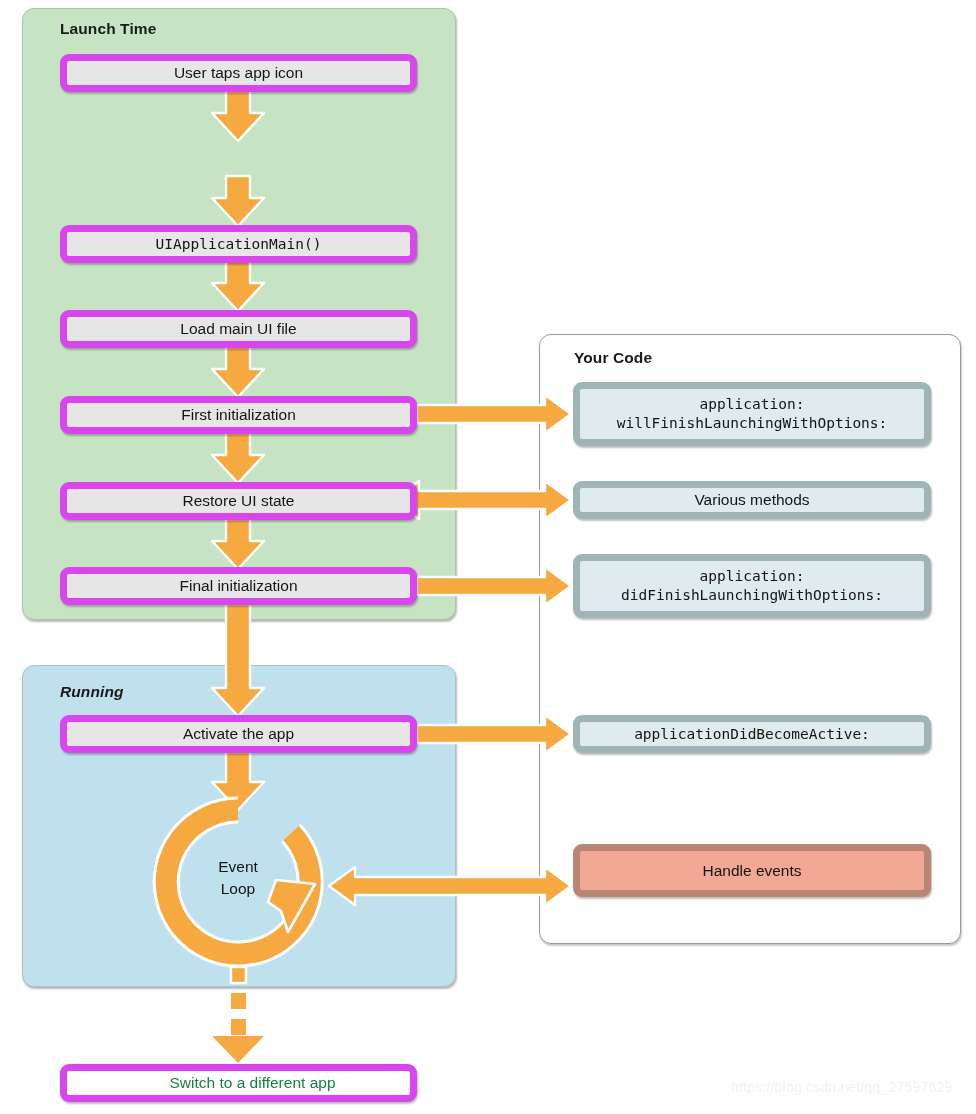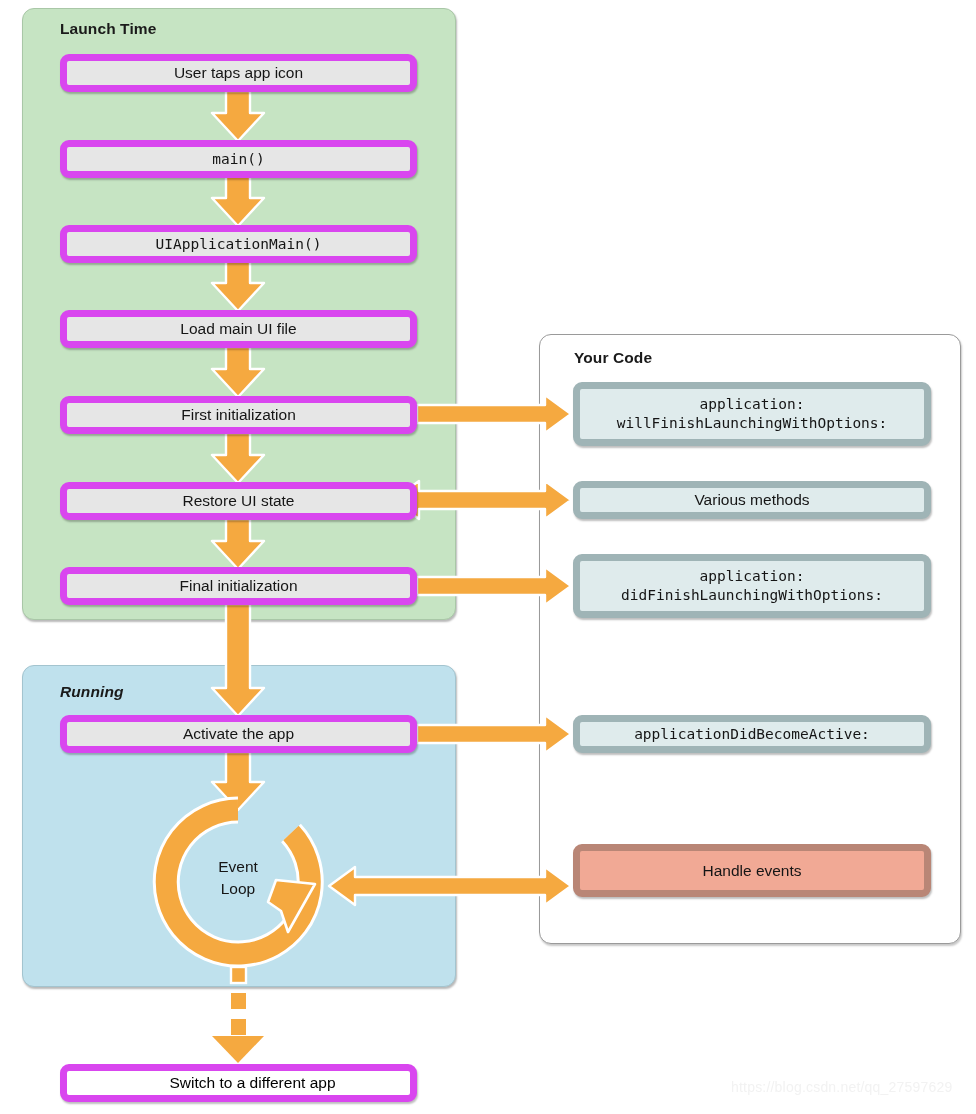--- a/index.html
+++ b/index.html
@@ -38,21 +38,21 @@
   
   .nodebox{
     position:absolute;box-sizing:border-box;border-radius:9px;
     display:flex;align-items:center;justify-content:center;
     text-align:center;line-height:1.28;
     border:7px solid #d946ef;
     box-shadow:1px 2px 2px rgba(0,0,0,.26);
     z-index:6;
   }
   .gray{background:#e6e6e6;color:#151515;font-size:15.5px;}
-  .white{background:#ffffff;color:#000000;font-size:15.5px;padding-left:28px;}
+  .white{background:#ffffff;color:#15803d;font-size:15.5px;padding-left:28px;}
   .teal{background:#dfebec;color:#151515;border-color:#9fb4b6;}
   .salmon{background:#f1a995;color:#151515;border-color:#b98676;font-size:15.5px;}
   .mono{font-family:"DejaVu Sans Mono","Liberation Mono",monospace;font-size:14.5px;}
   .sans{font-size:15.5px;}
 
   
   .lbox{left:60px;width:357px;height:38px;}
 
   
   .rbox{left:573px;width:358px;}
@@ -147,21 +147,20 @@
 
     <g>
       <rect x="231" y="967" width="15" height="16" fill="#f5a940" stroke="#ffffff" stroke-width="2.4"></rect>
       <rect x="231" y="993" width="15" height="16" fill="#f5a940"></rect>
       <rect x="231" y="1019" width="15" height="16" fill="#f5a940"></rect>
       <path d="M238,1063 L212,1036 L264,1036 Z" fill="#f5a940"></path>
     </g>
   </svg>
 
   <div class="nodebox gray lbox sans" style="top:54px">User taps app icon</div>
-  <div class="nodebox gray lbox mono" style="top:140px">main()</div>
   <div class="nodebox gray lbox mono" style="top:225px">UIApplicationMain()</div>
   <div class="nodebox gray lbox sans" style="top:310px">Load main UI file</div>
   <div class="nodebox gray lbox sans" style="top:396px">First initialization</div>
   <div class="nodebox gray lbox sans" style="top:567px">Final initialization</div>
   <div class="nodebox gray lbox sans" style="top:482px">Restore UI state</div>
 
   <div class="nodebox gray lbox sans" style="top:715px">Activate the app</div>
 
   <div id="loop-wrap"></div>
   <div class="loop-label">

